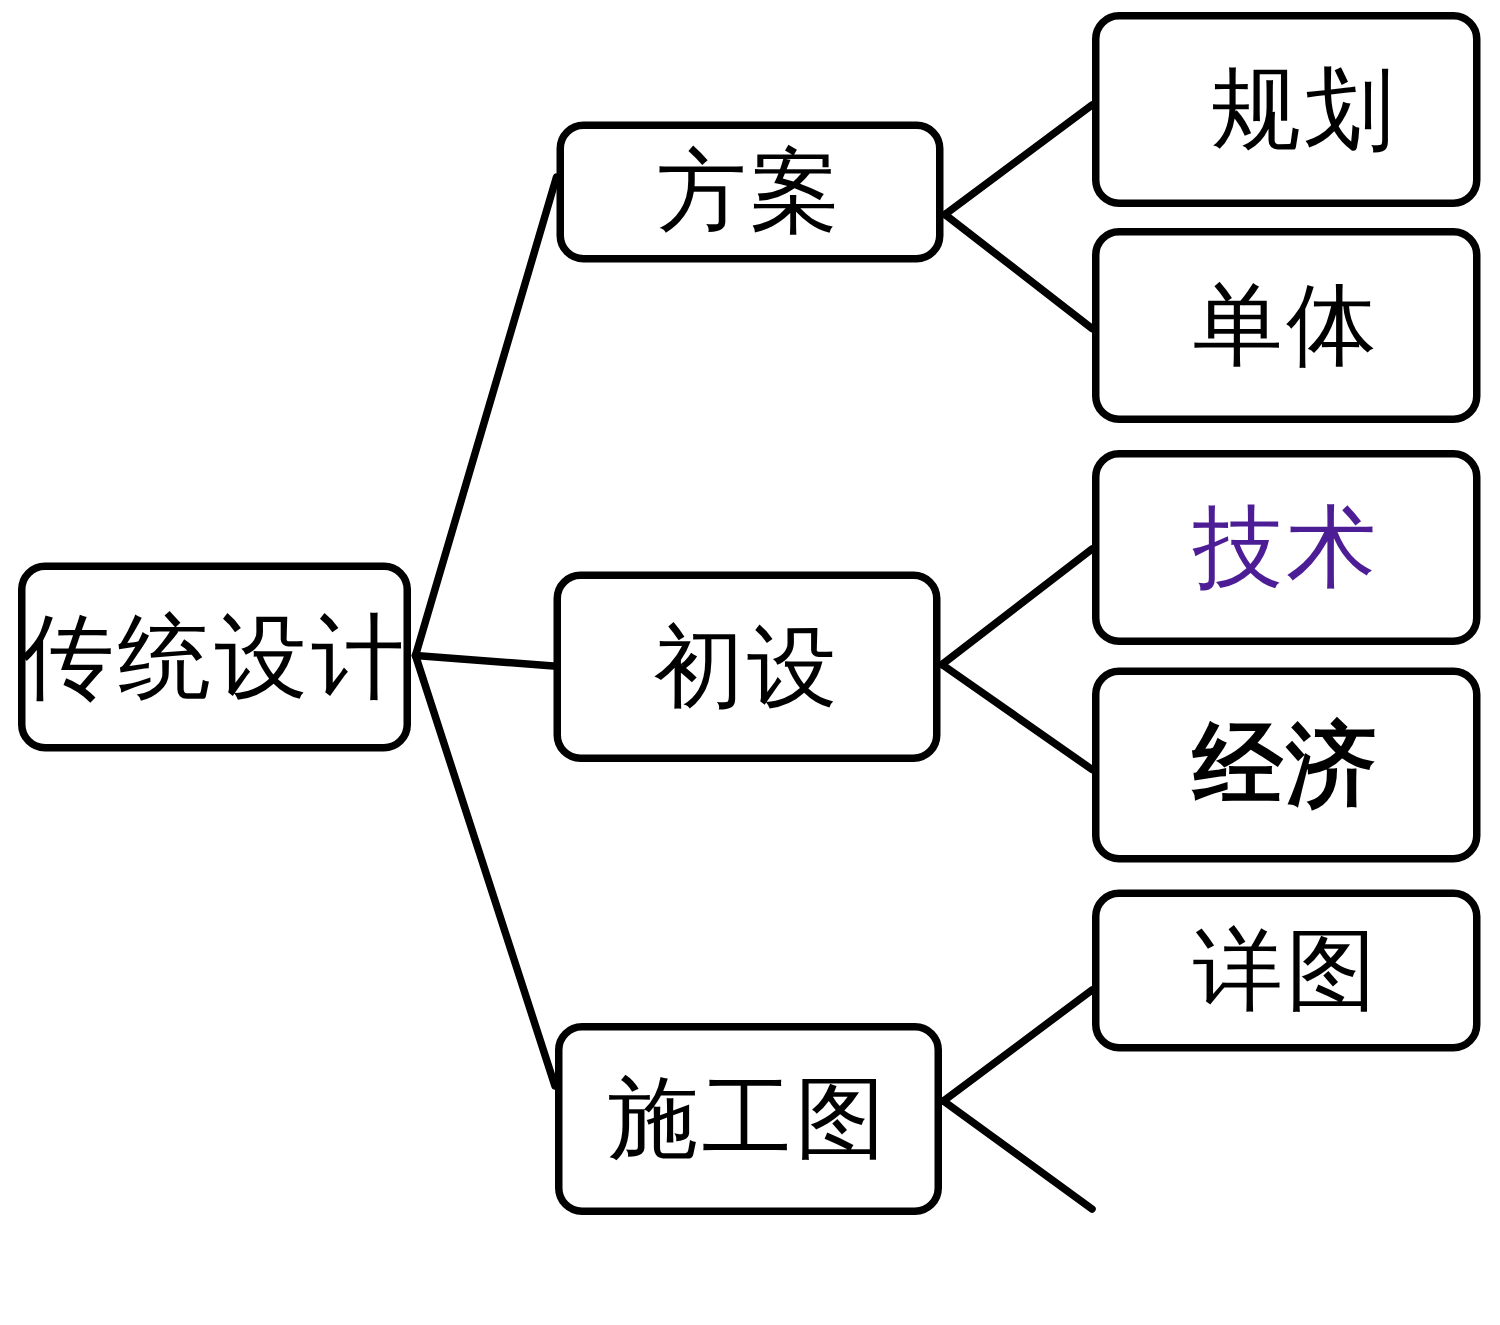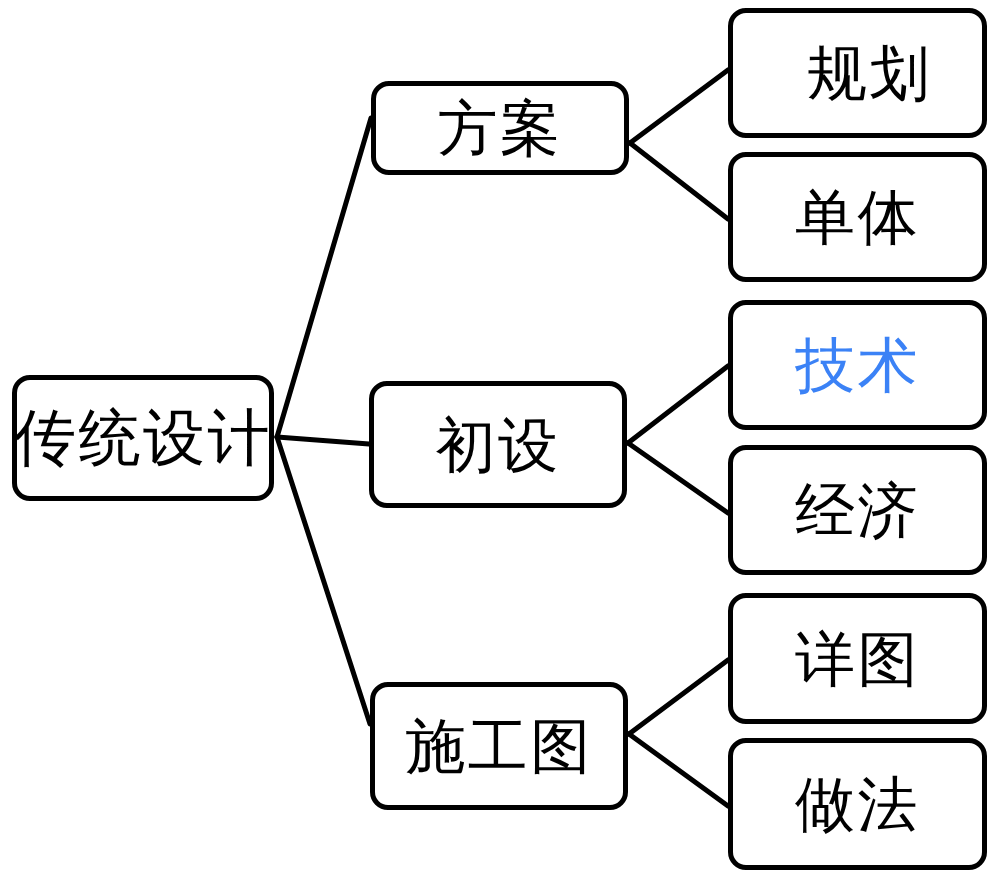--- a/index.html
+++ b/index.html
@@ -82,25 +82,22 @@
     <span class="node-label" style="color: rgb(0, 0, 0);">施工图</span>
   </div>
 
   <div class="node size-leaf" id="node-leaf-guihua" style="left: 728px; top: 8px; width: 259px; height: 130px; border-color: rgb(0, 0, 0); background: rgb(255, 255, 255); border-width: 5px; border-radius: 18px; padding-left: 24px;">
     <span class="node-label" style="color: rgb(0, 0, 0);">规划</span>
   </div>
   <div class="node size-leaf" id="node-leaf-danti" style="left: 728px; top: 152px; width: 259px; height: 130px; border-color: rgb(0, 0, 0); background: rgb(255, 255, 255); border-width: 5px; border-radius: 18px; align-items: center;">
     <span class="node-label" style="color: rgb(0, 0, 0);">单体</span>
   </div>
   <div class="node size-leaf" id="node-leaf-jishu" style="left: 728px; top: 300px; width: 259px; height: 130px; border-color: rgb(0, 0, 0); background: rgb(255, 255, 255); border-width: 5px; border-radius: 18px;">
-    <span class="node-label" style="color: #3b82f6;">技术</span>
+    <span class="node-label" style="color: #4c1d95;">技术</span>
   </div>
   <div class="node size-leaf" id="node-leaf-jingji" style="left: 728px; top: 445px; width: 259px; height: 130px; border-color: rgb(0, 0, 0); background: rgb(255, 255, 255); border-width: 5px; border-radius: 18px;">
-    <span class="node-label" style="color: rgb(0, 0, 0);">经济</span>
+    <span class="node-label" style="color: rgb(0, 0, 0); font-weight: bold;">经济</span>
   </div>
-  <div class="node size-leaf" id="node-leaf-xiangtu" style="left: 728px; top: 593px; width: 259px; height: 131px; border-color: rgb(0, 0, 0); background: rgb(255, 255, 255); border-width: 5px; border-radius: 18px;">
+  <div class="node size-leaf" id="node-leaf-xiangtu" style="left: 728px; top: 593px; width: 259px; height: 108px; border-color: rgb(0, 0, 0); background: rgb(255, 255, 255); border-width: 5px; border-radius: 18px;">
     <span class="node-label" style="color: rgb(0, 0, 0);">详图</span>
-  </div>
-  <div class="node size-leaf" id="node-leaf-zuofa" style="left: 728px; top: 738px; width: 259px; height: 132px; border-color: rgb(0, 0, 0); background: rgb(255, 255, 255); border-width: 5px; border-radius: 18px;">
-    <span class="node-label" style="color: rgb(0, 0, 0);">做法</span>
   </div>
 
 </div>
 
 </body></html>

